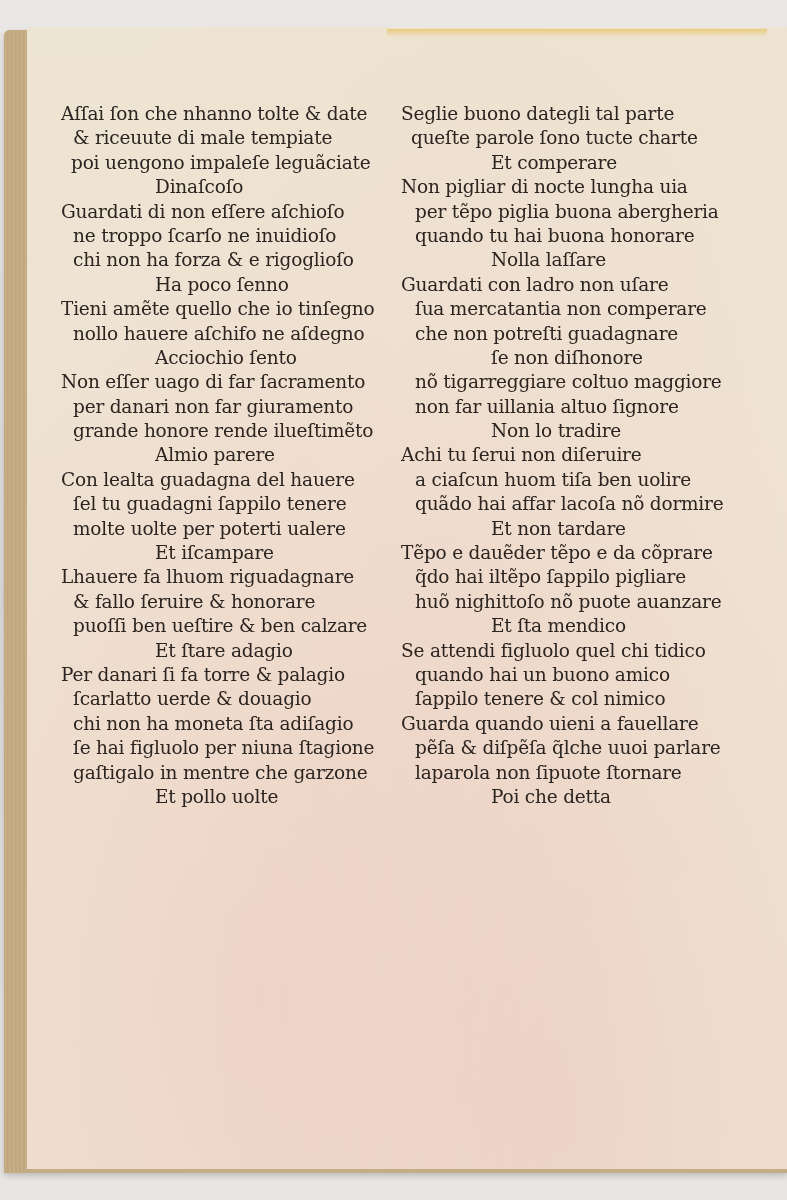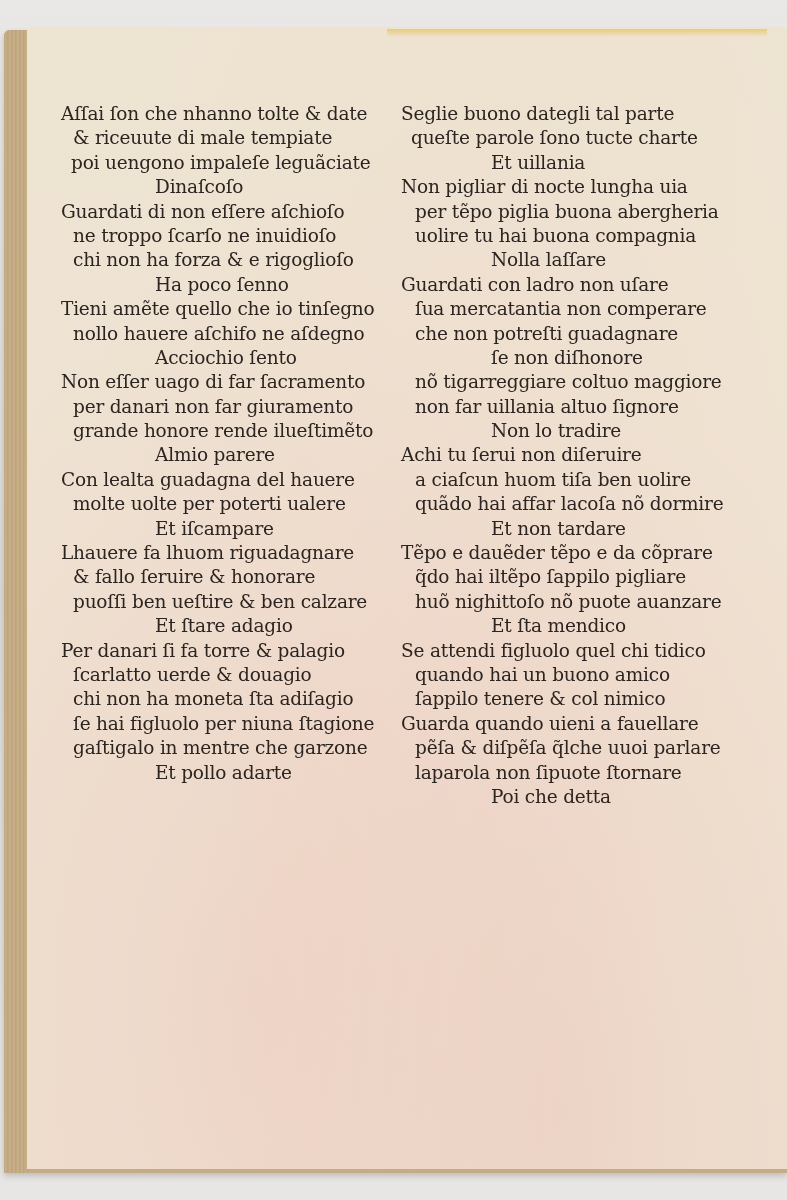--- a/index.html
+++ b/index.html
@@ -118,51 +118,52 @@
         <div class="line refrain">Acciochio ſento</div>
       </div>
       <div class="stanza">
         <div class="line l1">Non eſſer uago di far ſacramento</div>
         <div class="line l2">per danari non far giuramento</div>
         <div class="line l3">grande honore rende ilueſtimẽto</div>
         <div class="line refrain">Almio parere</div>
       </div>
       <div class="stanza">
         <div class="line l1">Con lealta guadagna del hauere</div>
+        <div class="line l2">ſel tu guadagni ſappilo tenere</div>
         <div class="line l3">molte uolte per poterti ualere</div>
         <div class="line refrain">Et iſcampare</div>
       </div>
       <div class="stanza">
         <div class="line l1">Lhauere fa lhuom riguadagnare</div>
         <div class="line l2">&amp; fallo ſeruire &amp; honorare</div>
         <div class="line l3">puoſſi ben ueſtire &amp; ben calzare</div>
         <div class="line refrain">Et ſtare adagio</div>
       </div>
       <div class="stanza">
         <div class="line l1">Per danari ſi fa torre &amp; palagio</div>
         <div class="line l2">ſcarlatto uerde &amp; douagio</div>
         <div class="line l3">chi non ha moneta ſta adiſagio</div>
       </div>
       <div class="stanza">
         <div class="line l2">ſe hai figluolo per niuna ſtagione</div>
         <div class="line l3">gaſtigalo in mentre che garzone</div>
-        <div class="line refrain">Et pollo adarte</div>
+        <div class="line refrain">Et pollo uolte</div>
       </div>
     </div>
 
     <div class="column right">
       <div class="stanza">
         <div class="line l1">Seglie buono dategli tal parte</div>
         <div class="line l3">queſte parole ſono tucte charte</div>
-        <div class="line refrain">Et uillania</div>
+        <div class="line refrain">Et comperare</div>
       </div>
       <div class="stanza">
         <div class="line l1">Non pigliar di nocte lungha uia</div>
         <div class="line l2">per tẽpo piglia buona abergheria</div>
-        <div class="line l3">uolire tu hai buona compagnia</div>
+        <div class="line l3">quando tu hai buona honorare</div>
         <div class="line refrain">Nolla laſſare</div>
       </div>
       <div class="stanza">
         <div class="line l1">Guardati con ladro non uſare</div>
         <div class="line l2">ſua mercatantia non comperare</div>
         <div class="line l3">che non potreſti guadagnare</div>
         <div class="line refrain">ſe non diſhonore</div>
       </div>
       <div class="stanza">
         <div class="line l2">nõ tigarreggiare coltuo maggiore</div>

